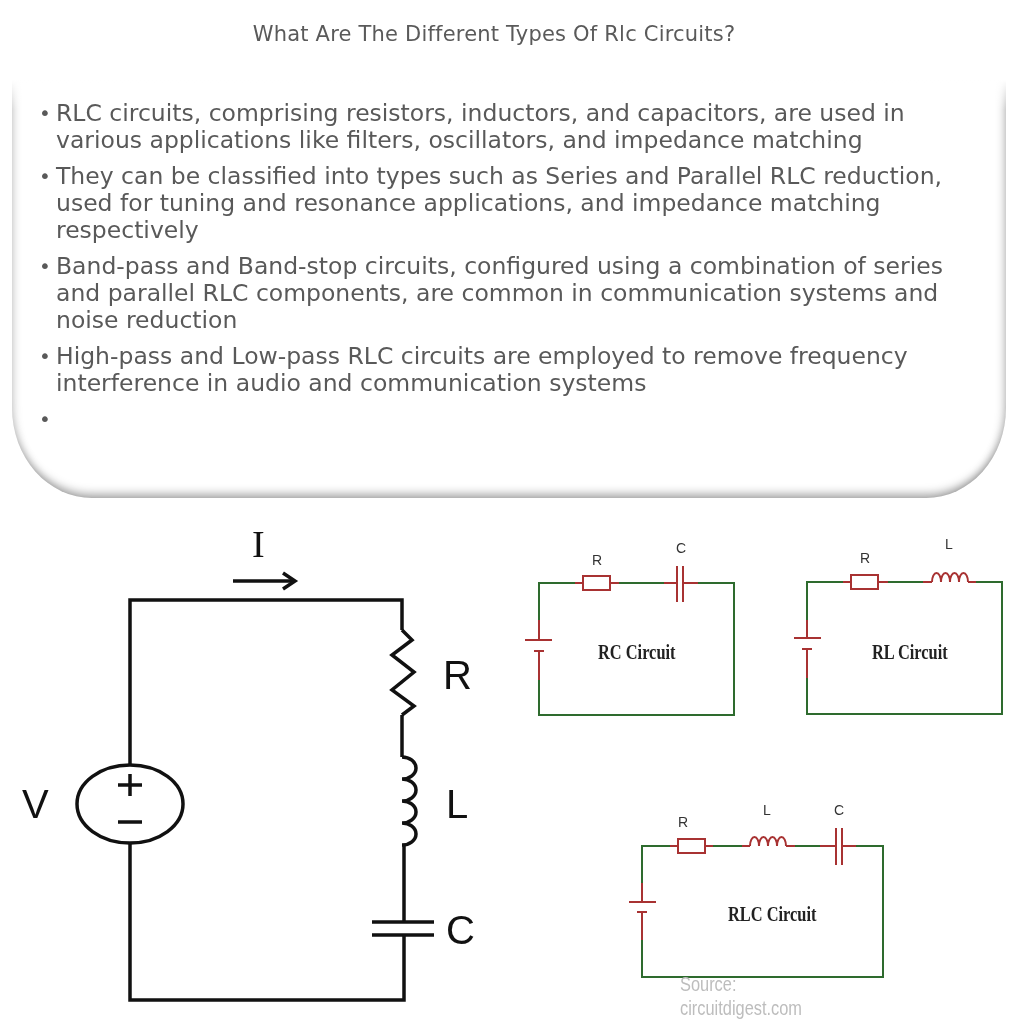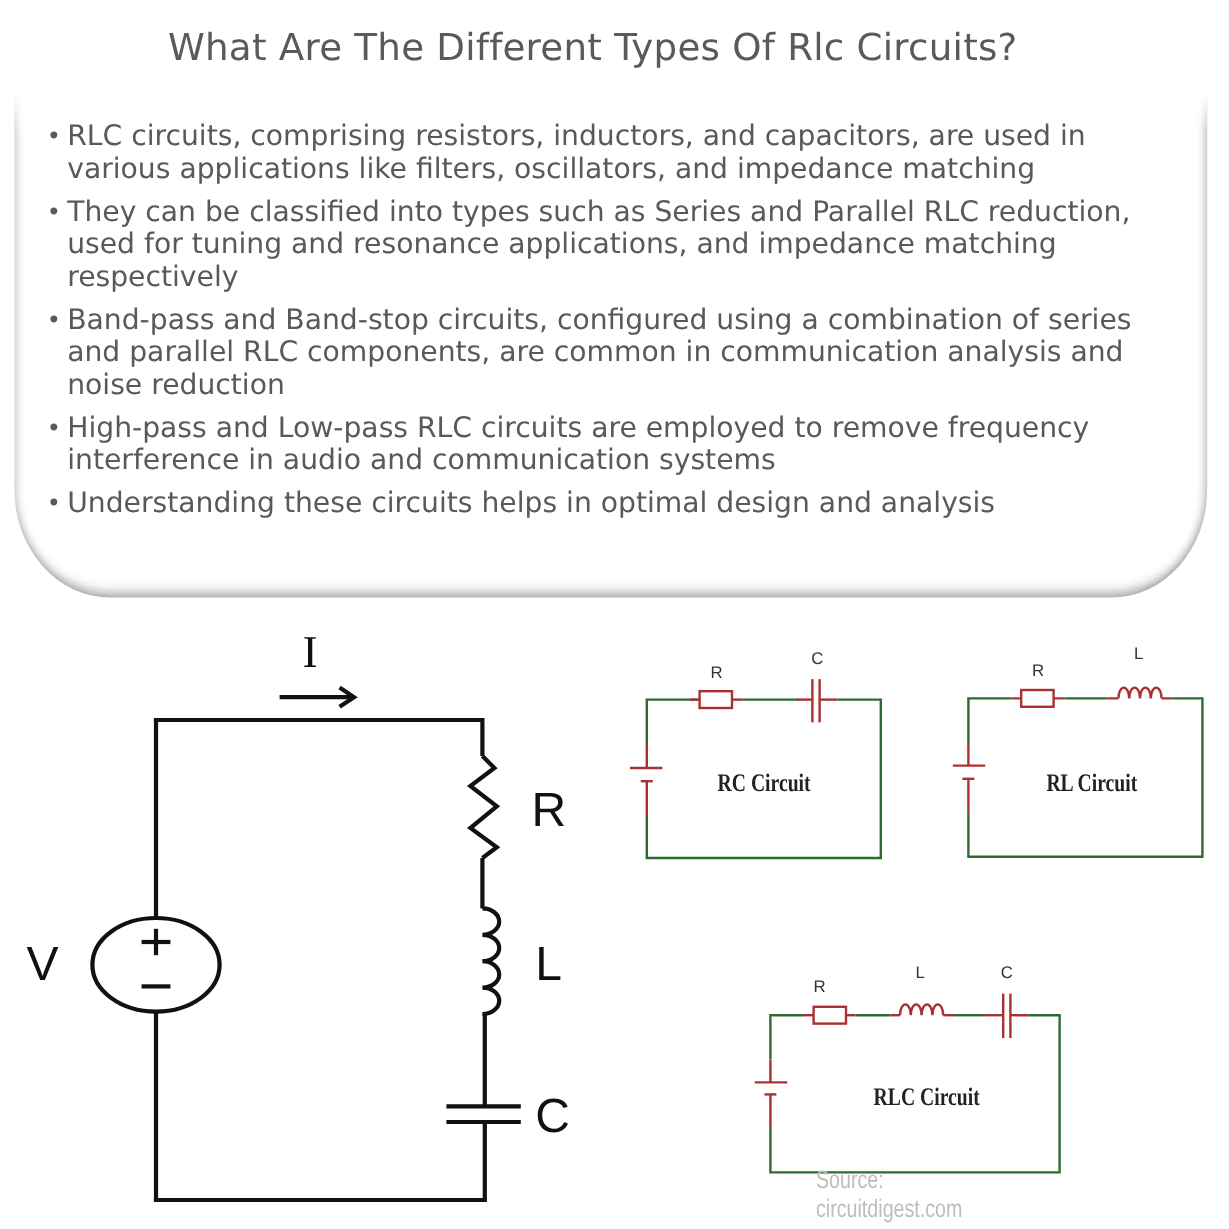--- a/index.html
+++ b/index.html
@@ -1,17 +1,17 @@
 <!DOCTYPE html>
 <html><head>
 <meta charset="utf-8">
 <style>
   html,body{margin:0;padding:0;background:#ffffff;}
   body{width:1024px;height:1024px;position:relative;overflow:hidden;font-family:"DejaVu Sans","Liberation Sans",sans-serif;}
-  .title{position:absolute;left:0;top:22px;width:988px;text-align:center;font-size:31px;color:#5a5a5a;letter-spacing:0.2px;}
+  .title{position:absolute;left:0;top:22px;width:988px;text-align:center;font-size:21px;color:#5a5a5a;letter-spacing:0.2px;}
   .card{position:absolute;left:12px;top:80px;width:994px;height:418px;border-radius:0 0 80px 80px / 0 0 90px 90px;background:#fff;
     box-shadow:inset 0 -10px 10px -6px rgba(0,0,0,0.35), inset 8px 0 8px -6px rgba(0,0,0,0.18), inset -8px 0 8px -6px rgba(0,0,0,0.25);}
   .card-topfade{position:absolute;left:12px;top:80px;width:994px;height:30px;background:linear-gradient(#fff,rgba(255,255,255,0));}
   .bullets{position:absolute;left:36px;top:100px;width:950px;margin:0;padding:0;list-style:none;}
   .bullets li{position:relative;padding-left:20px;font-size:23.5px;line-height:27px;color:#595959;margin-bottom:9px;}
   .bullets li .dot{position:absolute;left:3px;top:0;font-size:20px;color:#595959;}
   .diagram{position:absolute;}
   .lbl{position:absolute;font-family:"Liberation Sans",sans-serif;color:#111;}
   .src{position:absolute;font-family:"Liberation Sans",sans-serif;}
   .cap{position:absolute;font-family:"Liberation Serif",serif;font-weight:bold;color:#222;font-size:21px;transform:scaleX(0.78);transform-origin:left top;}
@@ -21,23 +21,23 @@
 <body>
 
 <div class="title">What Are The Different Types Of Rlc Circuits?</div>
 
 <div class="card"></div>
 <div class="card-topfade"></div>
 
 <ul class="bullets">
   <li><span class="dot">•</span><span>RLC circuits, comprising resistors, inductors, and capacitors, are used in various applications like filters, oscillators, and impedance matching</span></li>
   <li><span class="dot">•</span><span>They can be classified into types such as Series and Parallel RLC reduction, used for tuning and resonance applications, and impedance matching respectively</span></li>
-  <li><span class="dot">•</span><span>Band-pass and Band-stop circuits, configured using a combination of series and parallel RLC components, are common in communication analysis and noise reduction</span></li>
+  <li><span class="dot">•</span><span>Band-pass and Band-stop circuits, configured using a combination of series and parallel RLC components, are common in communication systems and noise reduction</span></li>
   <li><span class="dot">•</span><span>High-pass and Low-pass RLC circuits are employed to remove frequency interference in audio and communication systems</span></li>
-  <li><span class="dot">•</span><span>Understanding these circuits helps in optimal design and analysis</span></li>
+  <li><span class="dot">•</span></li>
 </ul>
 
 <div class="diagram" style="left:0;top:510px;width:520px;height:514px;">
   <svg width="520" height="514" viewBox="0 0 520 514">
     <g stroke="#111" stroke-width="3.5" fill="none">
 
       <line x1="233" y1="71" x2="295" y2="71"></line>
       <polyline points="283,63 295,71 283,79"></polyline>
 
       <polyline points="130,254 130,90 402,90 402,120"></polyline>

